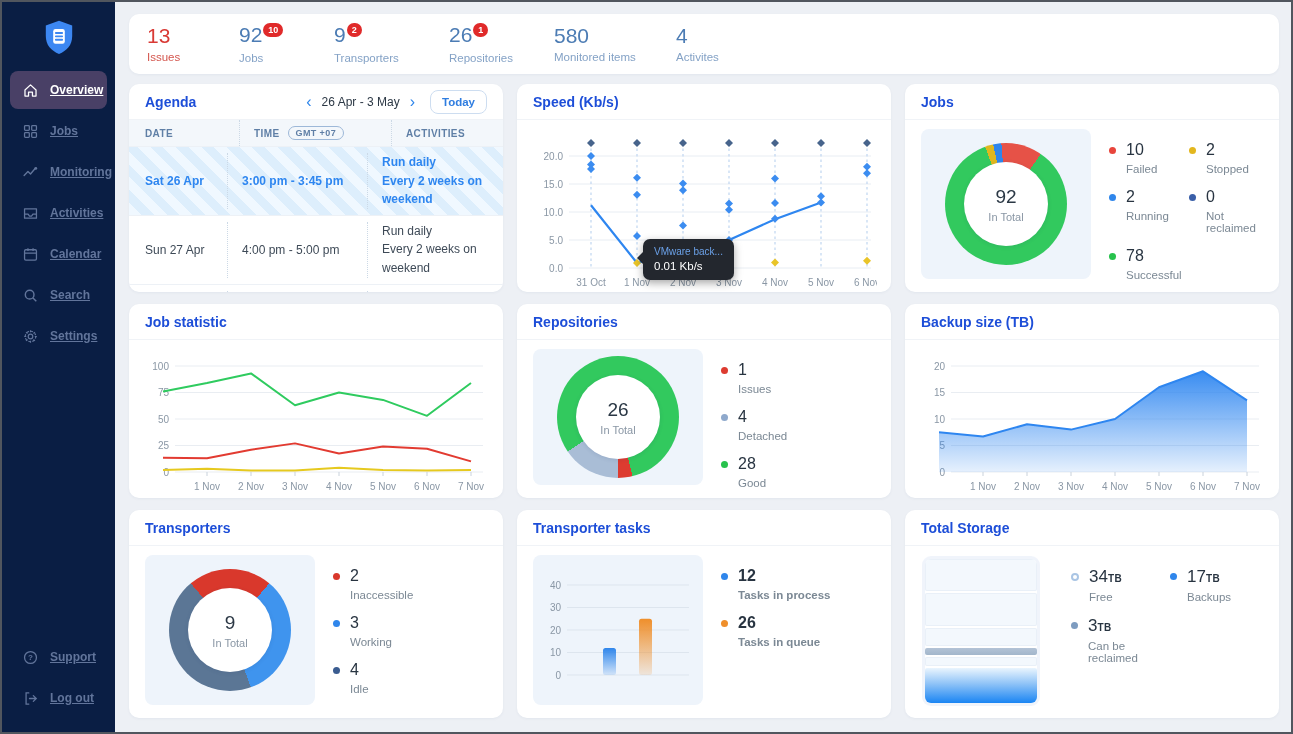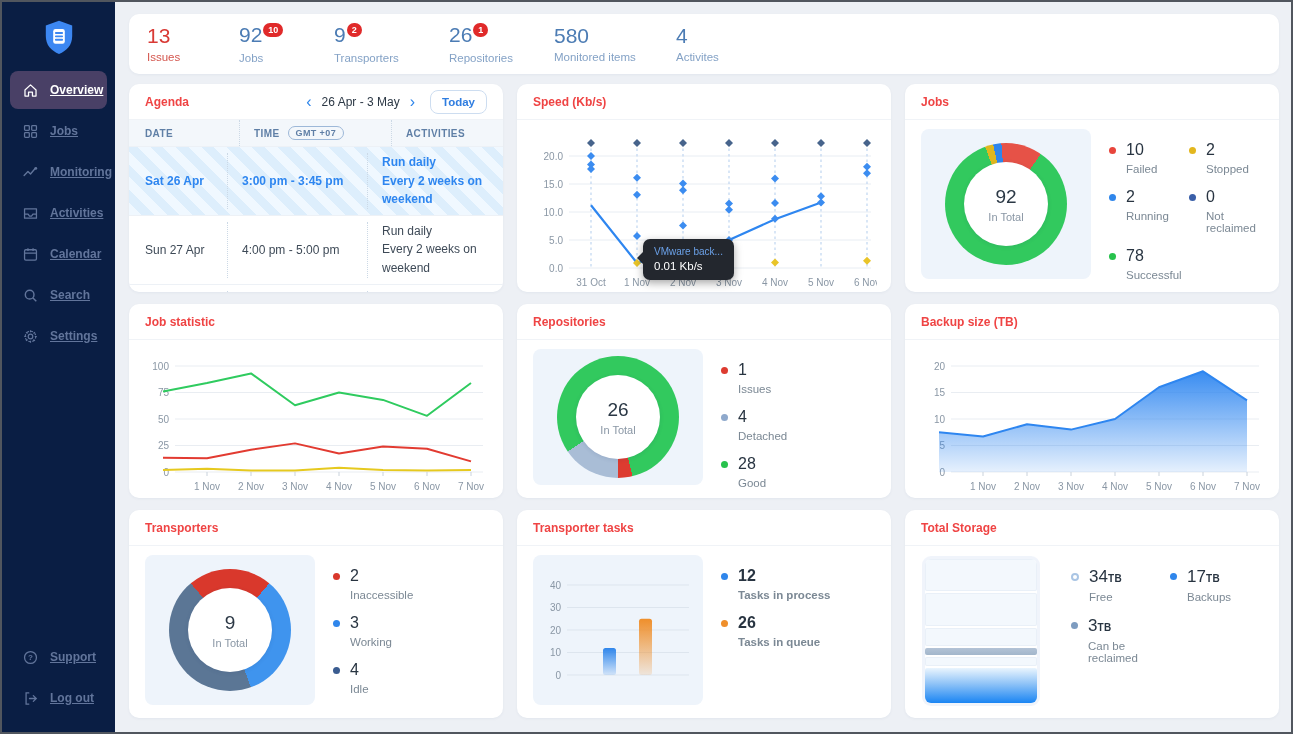--- a/index.html
+++ b/index.html
@@ -26,21 +26,21 @@
   .stat .vrow { line-height:22px; }
   .stat .val { font-size:21px; color:#4c7cb4; }
   .stat .badge { background:#e02a2a; color:#fff; font-size:9px; font-weight:700; border-radius:8px; padding:2px 5px; position:relative; top:-9px; left:1px; }
   .stat .lbl { font-size:11.5px; color:#84a2c6; margin-top:2px; }
   .stat.red .val { color:#d93a35; }
   .stat.red .lbl { color:#d4564e; }
 
   
   .grid { display:grid; grid-template-columns:repeat(3,1fr); grid-template-rows:208px 194px 208px; gap:12px 14px; }
   .chead { display:flex; justify-content:space-between; align-items:center; height:36px; padding:0 16px; border-bottom:1px solid #f0f3f7; flex-shrink:0; }
-  .ctitle { font-size:12px; color:#ef4444; font-weight:700;text-align:center; }
+  .ctitle { font-size:14px; color:#1d4ed8; font-weight:700;text-align:center; }
 
   
   .agenda-nav { display:flex; align-items:center; }
   .chev { background:none; border:none; color:#2f86eb; font-size:16px; line-height:1; padding:0 5px; cursor:pointer; font-family:inherit; }
   .range { font-size:12px; color:#2c3845; margin:0 5px; }
   .today { border:1px solid #cdddf0; color:#2f7de0; font-weight:700; font-size:11.5px; border-radius:8px; padding:5px 11px; background:#fff; margin-left:10px; cursor:pointer; font-family:inherit; }
   .ahead { display:flex; background:#f3f7fb; height:26px; align-items:center; color:#5f7fa6; font-size:10px; font-weight:700; letter-spacing:.4px;gap:12px; }
   .acell { display:flex; align-items:center; }
   .cdate { width:98px; padding-left:16px; flex-shrink:0; }
   .ctime { width:140px; padding-left:14px; flex-shrink:0; border-left:1px dotted #ccd9e6; align-self:stretch; display:flex; align-items:center;}

